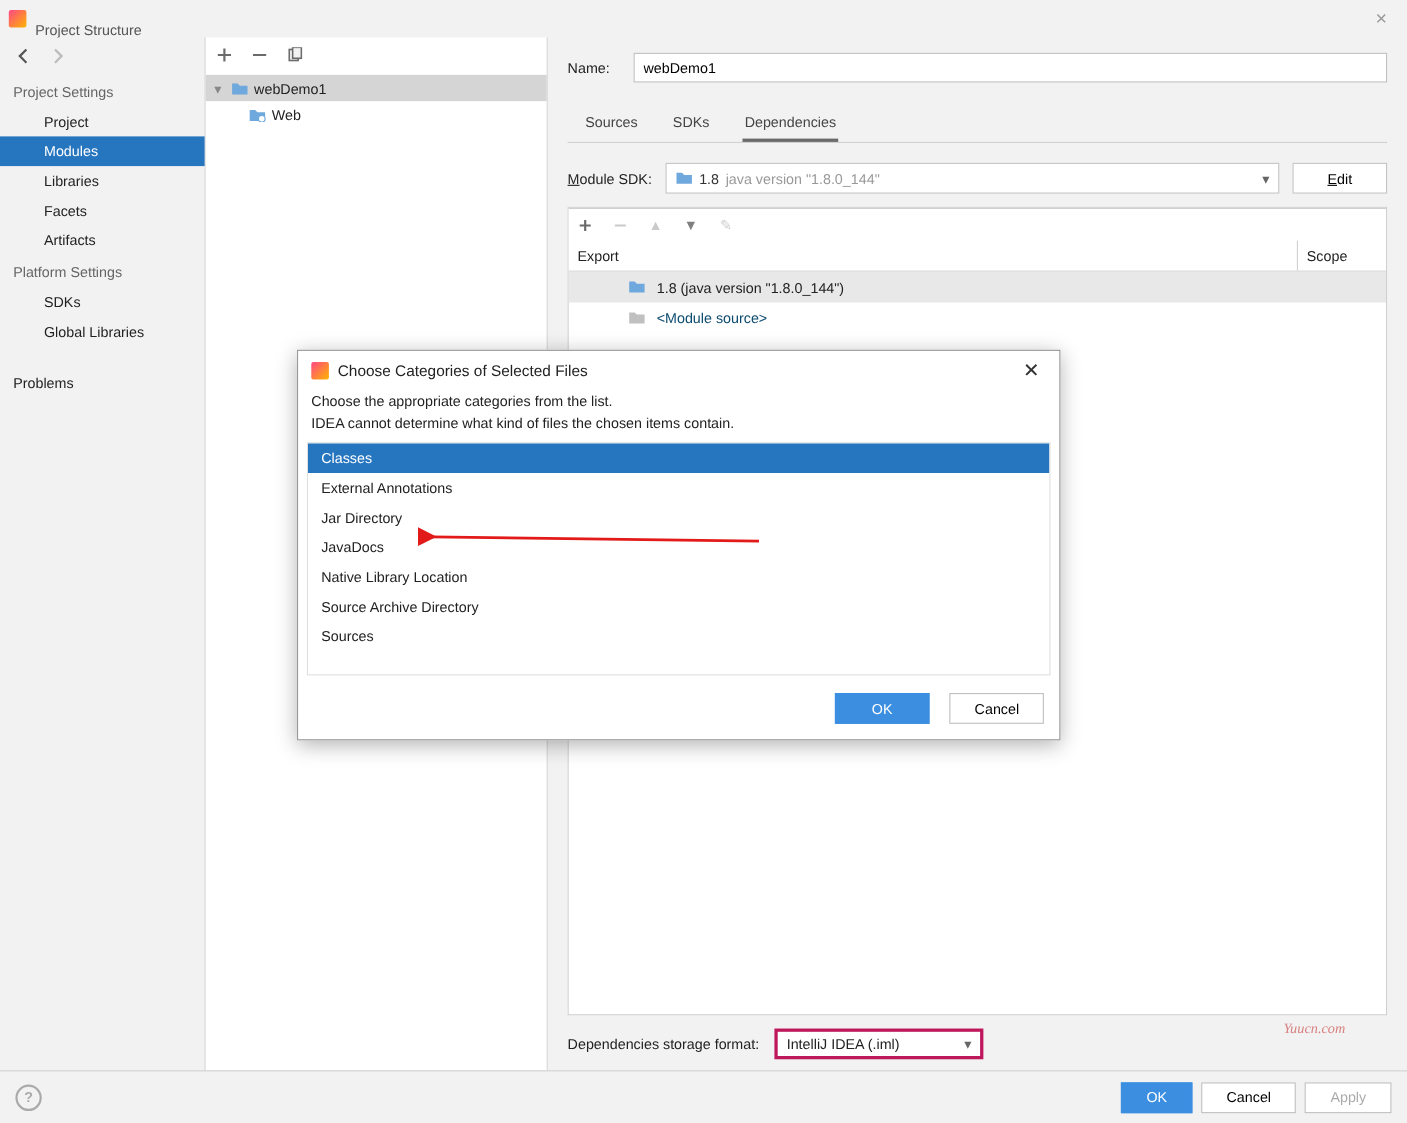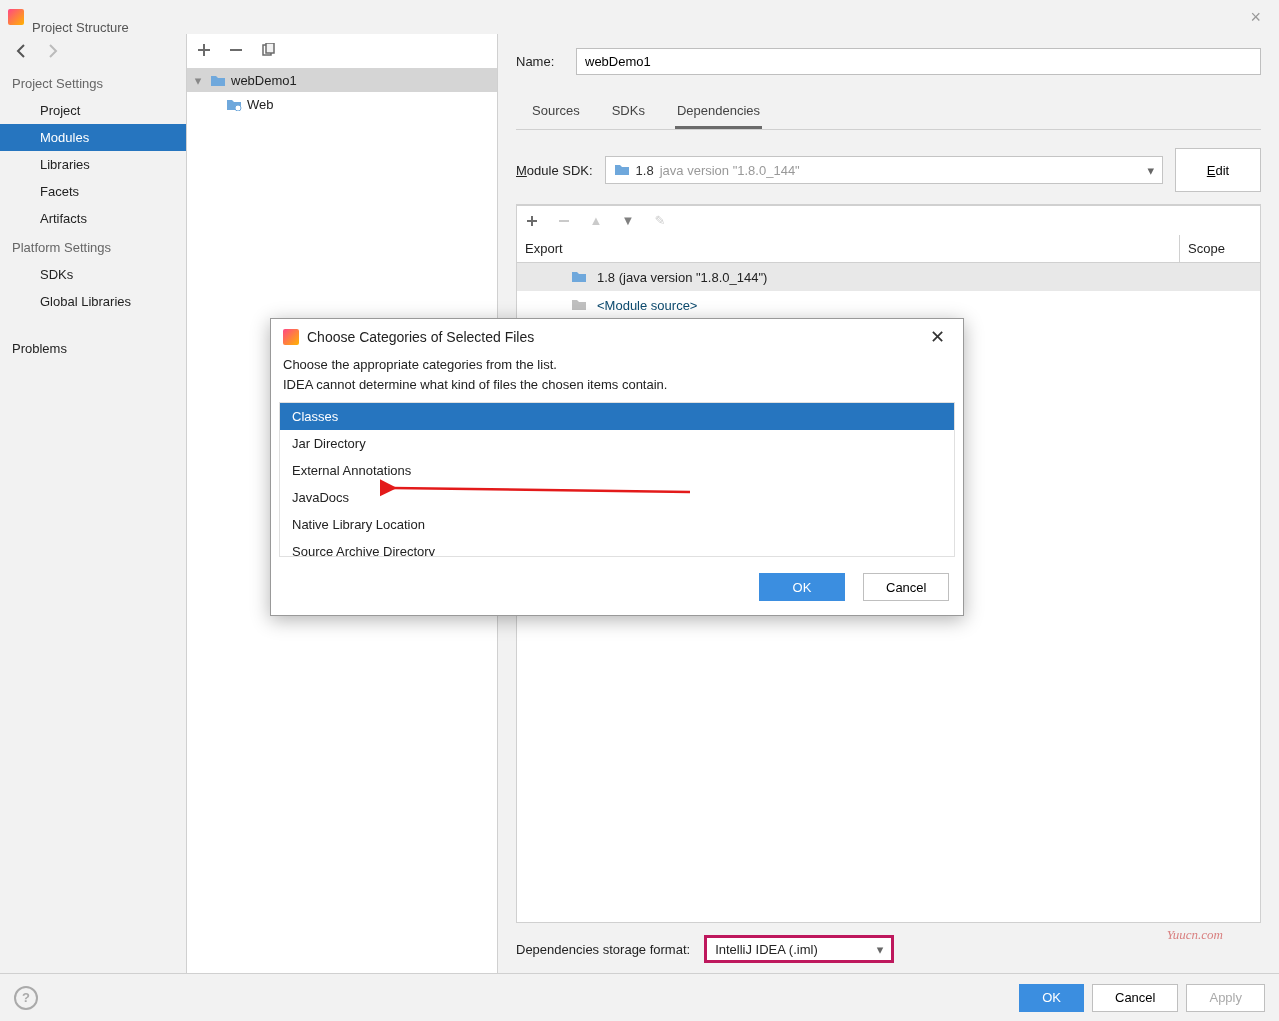--- a/index.html
+++ b/index.html
@@ -30,21 +30,21 @@
     .name-row label { width: 48px; }
     .name-row input { flex: 1; height: 27px; border: 1px solid #bfbfbf; padding: 0 8px; background: #fff; }
     .tabs { display: flex; gap: 28px; padding-left: 14px; border-bottom: 1px solid #d0d0d0; }
     .tab { padding: 8px 2px; cursor: default; color: #444; }
     .tab.active { border-bottom: 3px solid #6a6a6a; font-weight: 500; }
     .module-sdk { display: flex; align-items: center; gap: 12px; margin: 18px 0 12px 0; }
     .sdk-select { flex: 1; height: 28px; border: 1px solid #c4c4c4; background: #fff; display: flex; align-items: center; padding: 0 8px; gap: 6px; position: relative; }
     .sdk-select .sdk-text { color: #333; }
     .sdk-select .sdk-ver { color: #999; }
     .sdk-select .chev { position: absolute; right: 8px; color: #666; }
-    .edit-btn { width: 86px; height: 44px; border: 1px solid #c4c4c4; background: #fff; }
+    .edit-btn { width: 86px; height: 28px; border: 1px solid #c4c4c4; background: #fff; }
     .dep-toolbar { display: flex; align-items: center; gap: 14px; padding: 4px 6px; border-top: 1px solid #d0d0d0; background: #fff; height: 30px; }
     .dep-table { flex: 1; border: 1px solid #d0d0d0; background: #fff; display: flex; flex-direction: column; }
     .dep-header { display: flex; border-bottom: 1px solid #d0d0d0; background: #fff; }
     .dep-col-export { flex: 1; padding: 6px 8px; border-right: 1px solid #d0d0d0; }
     .dep-col-scope { width: 80px; padding: 6px 8px; }
     .dep-row { display: flex; align-items: center; height: 28px; padding-left: 54px; gap: 8px; }
     .dep-row.alt { background: #e8e8e8; }
     .dep-row .folder-icon { width: 18px; }
     .dep-row.link { color: #0c4a6e; }
     .dep-footer { display: flex; align-items: center; gap: 14px; margin-top: 12px; }
@@ -54,21 +54,21 @@
     .help-icon { width: 24px; height: 24px; border: 2px solid #aaa; border-radius: 50%; display: flex; align-items: center; justify-content: center; color: #aaa; font-weight: bold; }
     .spacer { flex: 1; }
     .btn { height: 28px; padding: 0 22px; border: 1px solid #bfbfbf; background: #fff; margin-left: 8px; cursor: default; }
     .btn.primary { background: #3b8ee0; color: #fff; border-color: #3b8ee0; }
     .btn.disabled { color: #aaa; }
     .modal-overlay { position: absolute; left: 270px; top: 318px; width: 694px; background: #fff; border: 1px solid #999; box-shadow: 0 4px 18px rgba(0,0,0,0.3); }
     .modal-title { height: 36px; display: flex; align-items: center; padding: 0 12px; gap: 8px; }
     .modal-title .title { flex: 1; font-weight: 500; font-size: 14px; }
     .modal-close { font-size: 18px; color: #333; padding: 0 6px; }
     .modal-msg { padding: 0 12px 8px 12px; line-height: 1.5; }
-    .modal-list { border: 1px solid #e0e0e0; margin: 0 8px 12px 8px; height: 155px; overflow: hidden; background: #fff; position: relative; }
+    .modal-list { border: 1px solid #e0e0e0; margin: 0 8px 12px 8px; height: 212px; overflow: hidden; background: #fff; position: relative; }
     .modal-item { padding: 6px 12px; }
     .modal-item.selected { background: #2675bf; color: #fff; }
     .modal-buttons { display: flex; justify-content: flex-end; gap: 10px; padding: 4px 14px 14px 14px; }
     .watermark { position: absolute; right: 56px; bottom: 78px; color: #d98080; font-style: italic; font-family: Liberation Serif, serif; text-align: center; }
     .intellij-icon { background: linear-gradient(135deg, #ff4785, #ffb400); display: inline-block; border-radius: 2px; }
     .folder-svg { fill: #6fa8dc; }
     .arrow-annotation { position: absolute; left: 380px; top: 478px; pointer-events: none; }
     u.acc { text-decoration: underline; }
   </style>
 </head>
@@ -231,22 +231,22 @@
     <span class="intellij-icon" style="width:16px;height:16px"></span>
     <span class="title">Choose Categories of Selected Files</span>
     <span class="modal-close">✕</span>
   </div>
   <div class="modal-msg">
     <div>Choose the appropriate categories from the list.</div>
     <div>IDEA cannot determine what kind of files the chosen items contain.</div>
   </div>
   <div class="modal-list">
     <div class="modal-item selected">Classes</div>
+    <div class="modal-item">External Annotations</div>
     <div class="modal-item">Jar Directory</div>
-    <div class="modal-item">External Annotations</div>
     <div class="modal-item">JavaDocs</div>
     <div class="modal-item">Native Library Location</div>
     <div class="modal-item">Source Archive Directory</div>
     <div class="modal-item">Sources</div>
   </div>
   <div class="modal-buttons">
     <button class="btn primary" style="width:86px">OK</button>
     <button class="btn" style="width:86px">Cancel</button>
   </div>
 </div>

